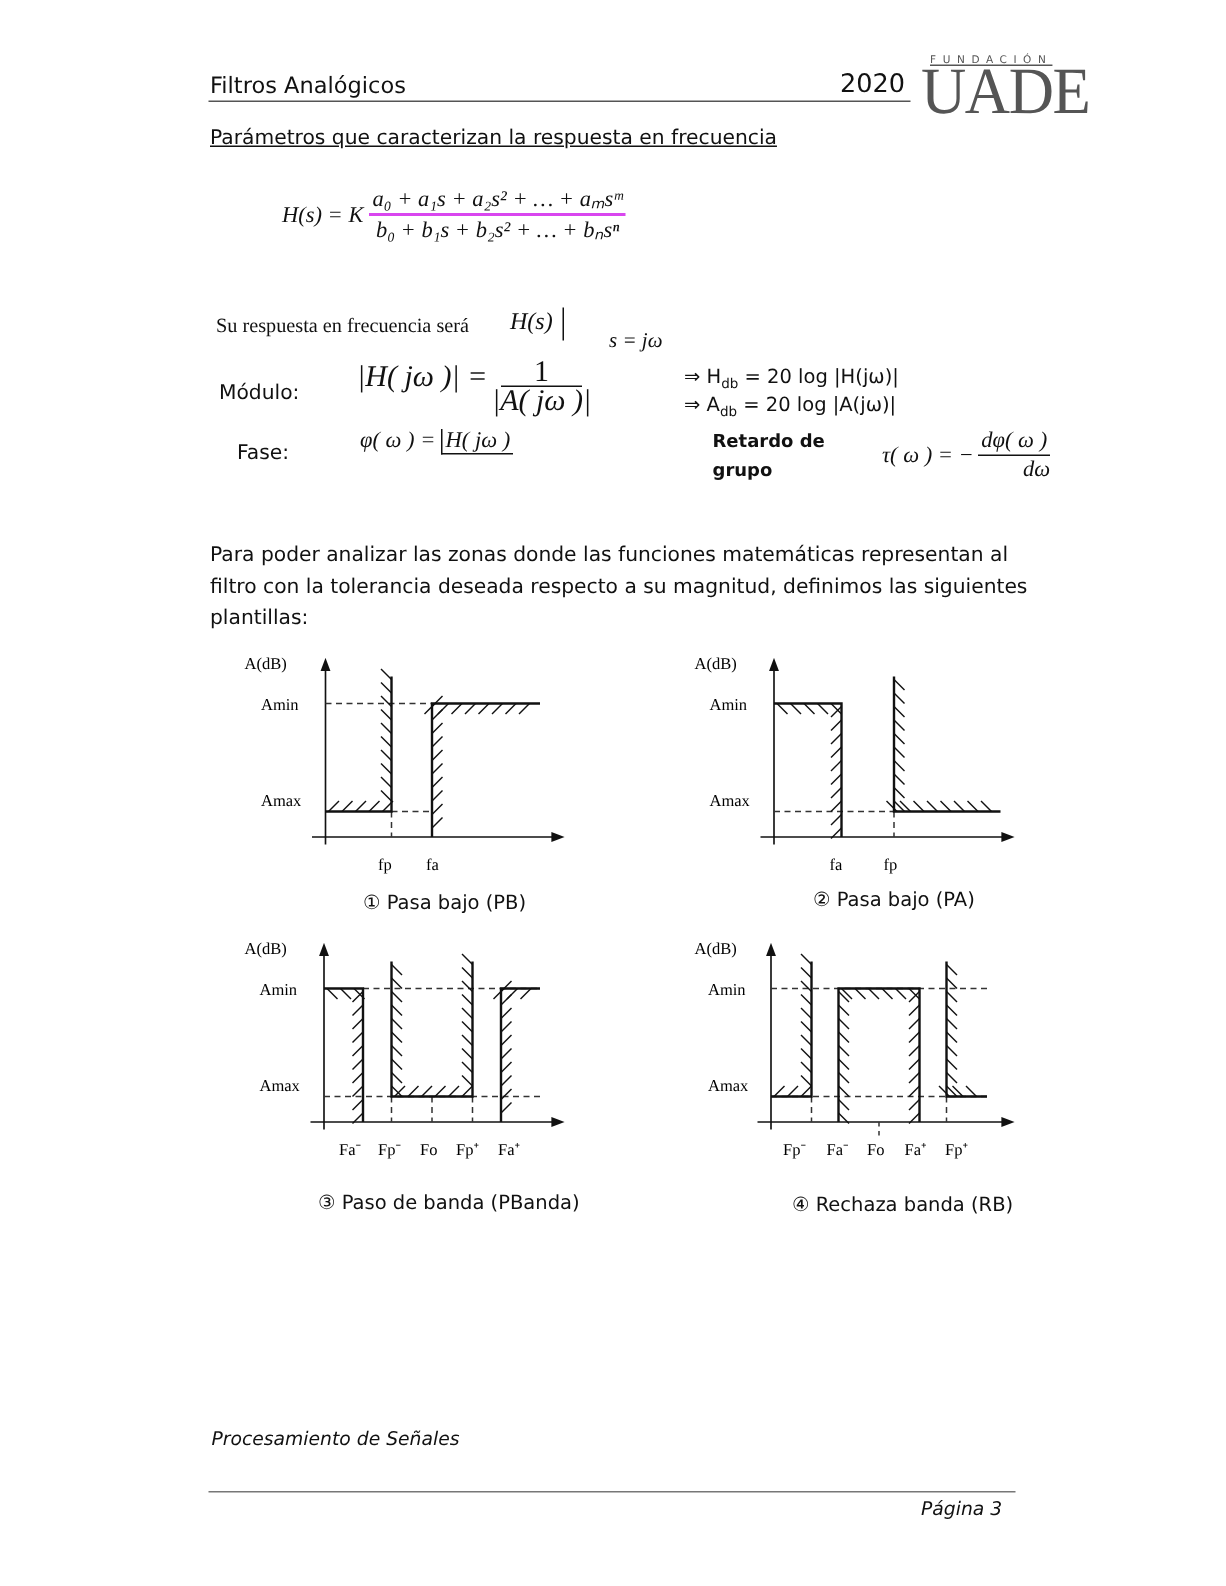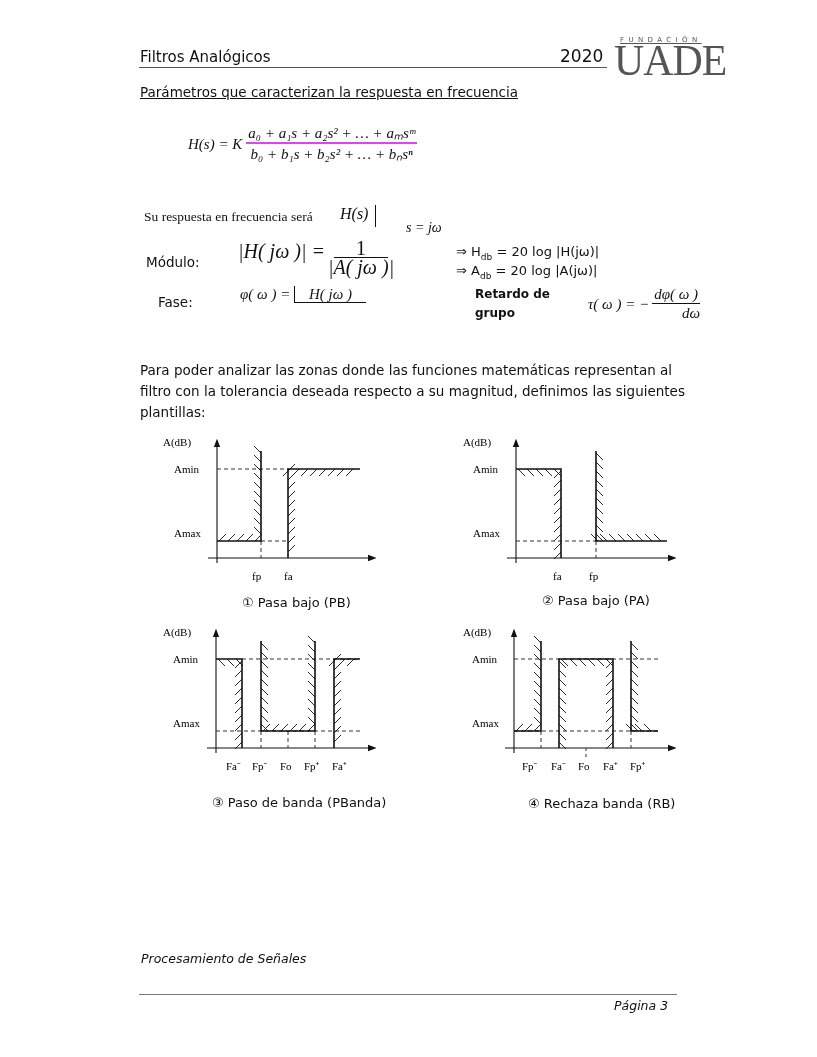--- a/index.html
+++ b/index.html
@@ -53,21 +53,21 @@
   <span style="margin-right:3px;">|H( jω )| =</span>
   <span style="display:inline-flex; flex-direction:column; align-items:center;">
     <span style="font-style:normal; border-bottom:1px solid #111; padding:0 22px; line-height:17px;">1</span>
     <span style="line-height:19px;">|A( jω )|</span>
   </span>
 </div>
 
 <div class="abs body-text" style="left:146px; top:294px;margin-left:12px;">Fase:</div>
 <div class="abs eq" style="left:240px; top:286px; font-size:15px;">
   <span>φ( ω ) =</span>
-  <span style="border-left:1px solid #111; border-bottom:1px solid #111; padding:0 14px;">H( jω )</span>
+  <span style="border-left:1px solid #111; border-bottom:1px solid #111; padding:0 2px;">H( jω )</span>
 </div>
 
 <div class="abs body-text" style="left:456px; top:244px; font-size:13px;">
   <span>⇒ H</span><sub style="font-size:9px;">db</sub><span> = 20 log |H(jω)|</span>
 </div>
 <div class="abs body-text" style="left:456px; top:263px; font-size:13px;">
   <span>⇒ A</span><sub style="font-size:9px;">db</sub><span> = 20 log |A(jω)|</span>
 </div>
 <div class="abs body-text" style="left:475px; top:285px; font-size:12px; line-height:19px;font-weight:bold;">
   <div>Retardo de</div>

